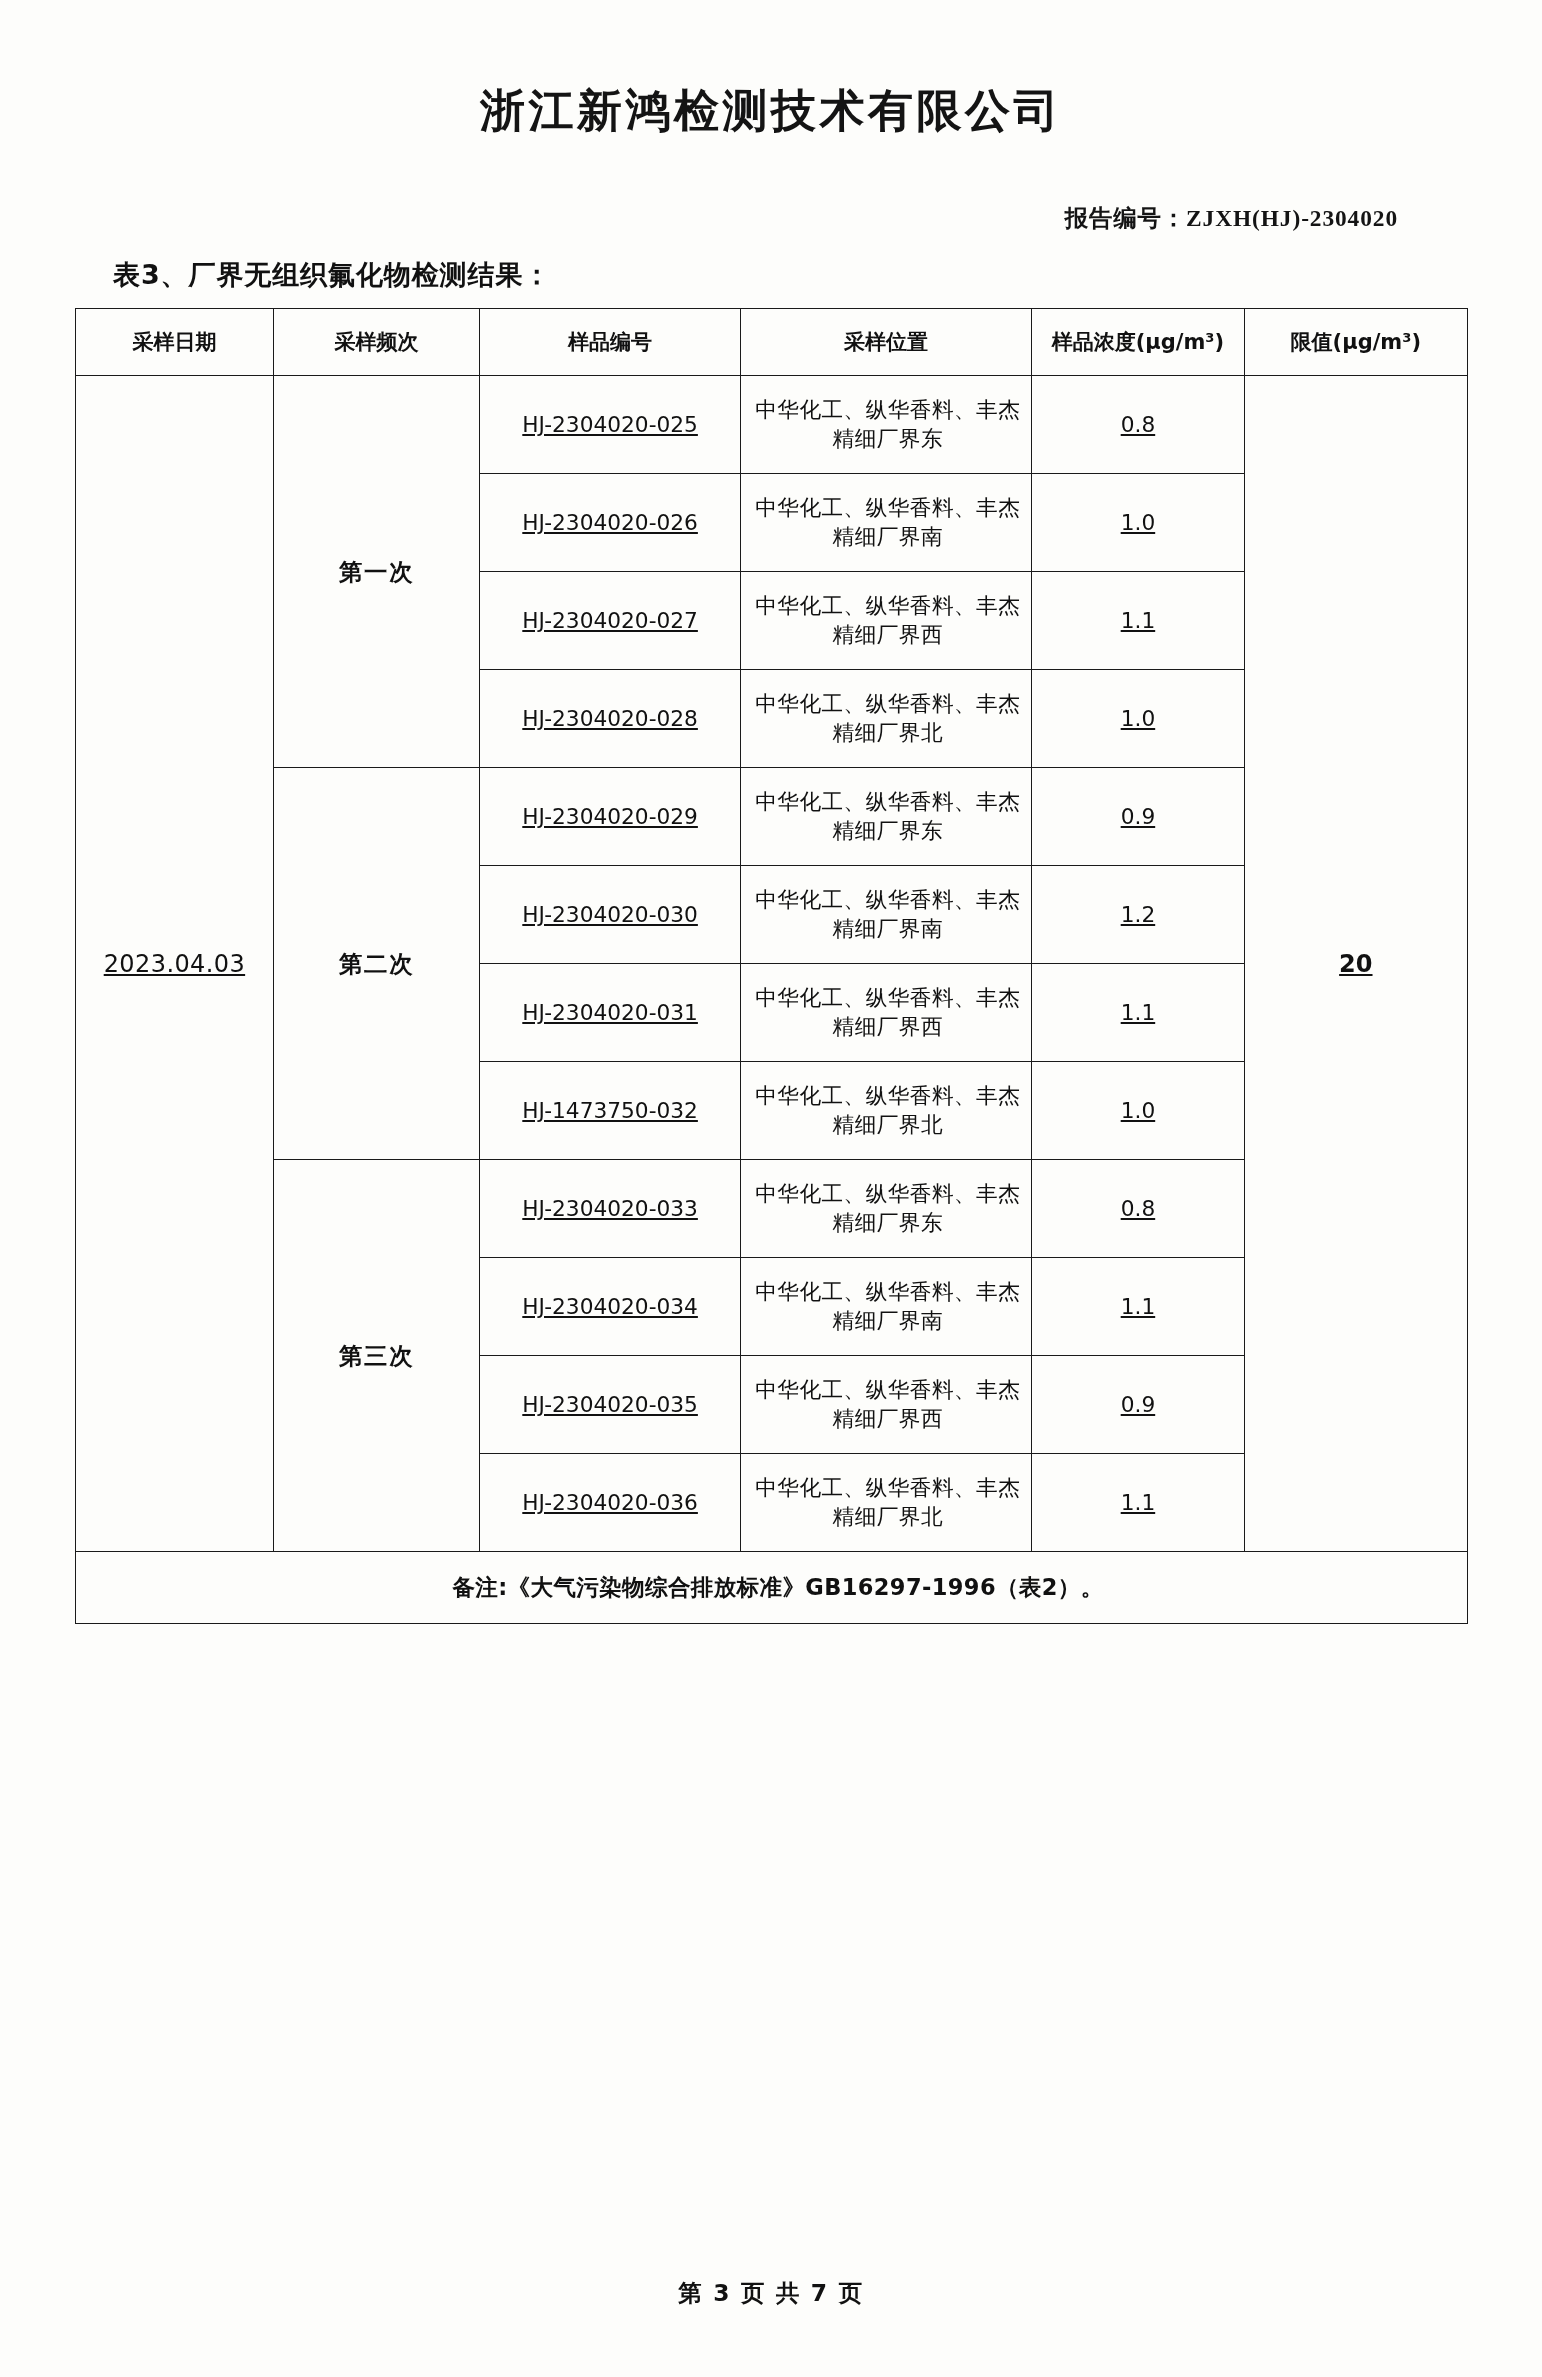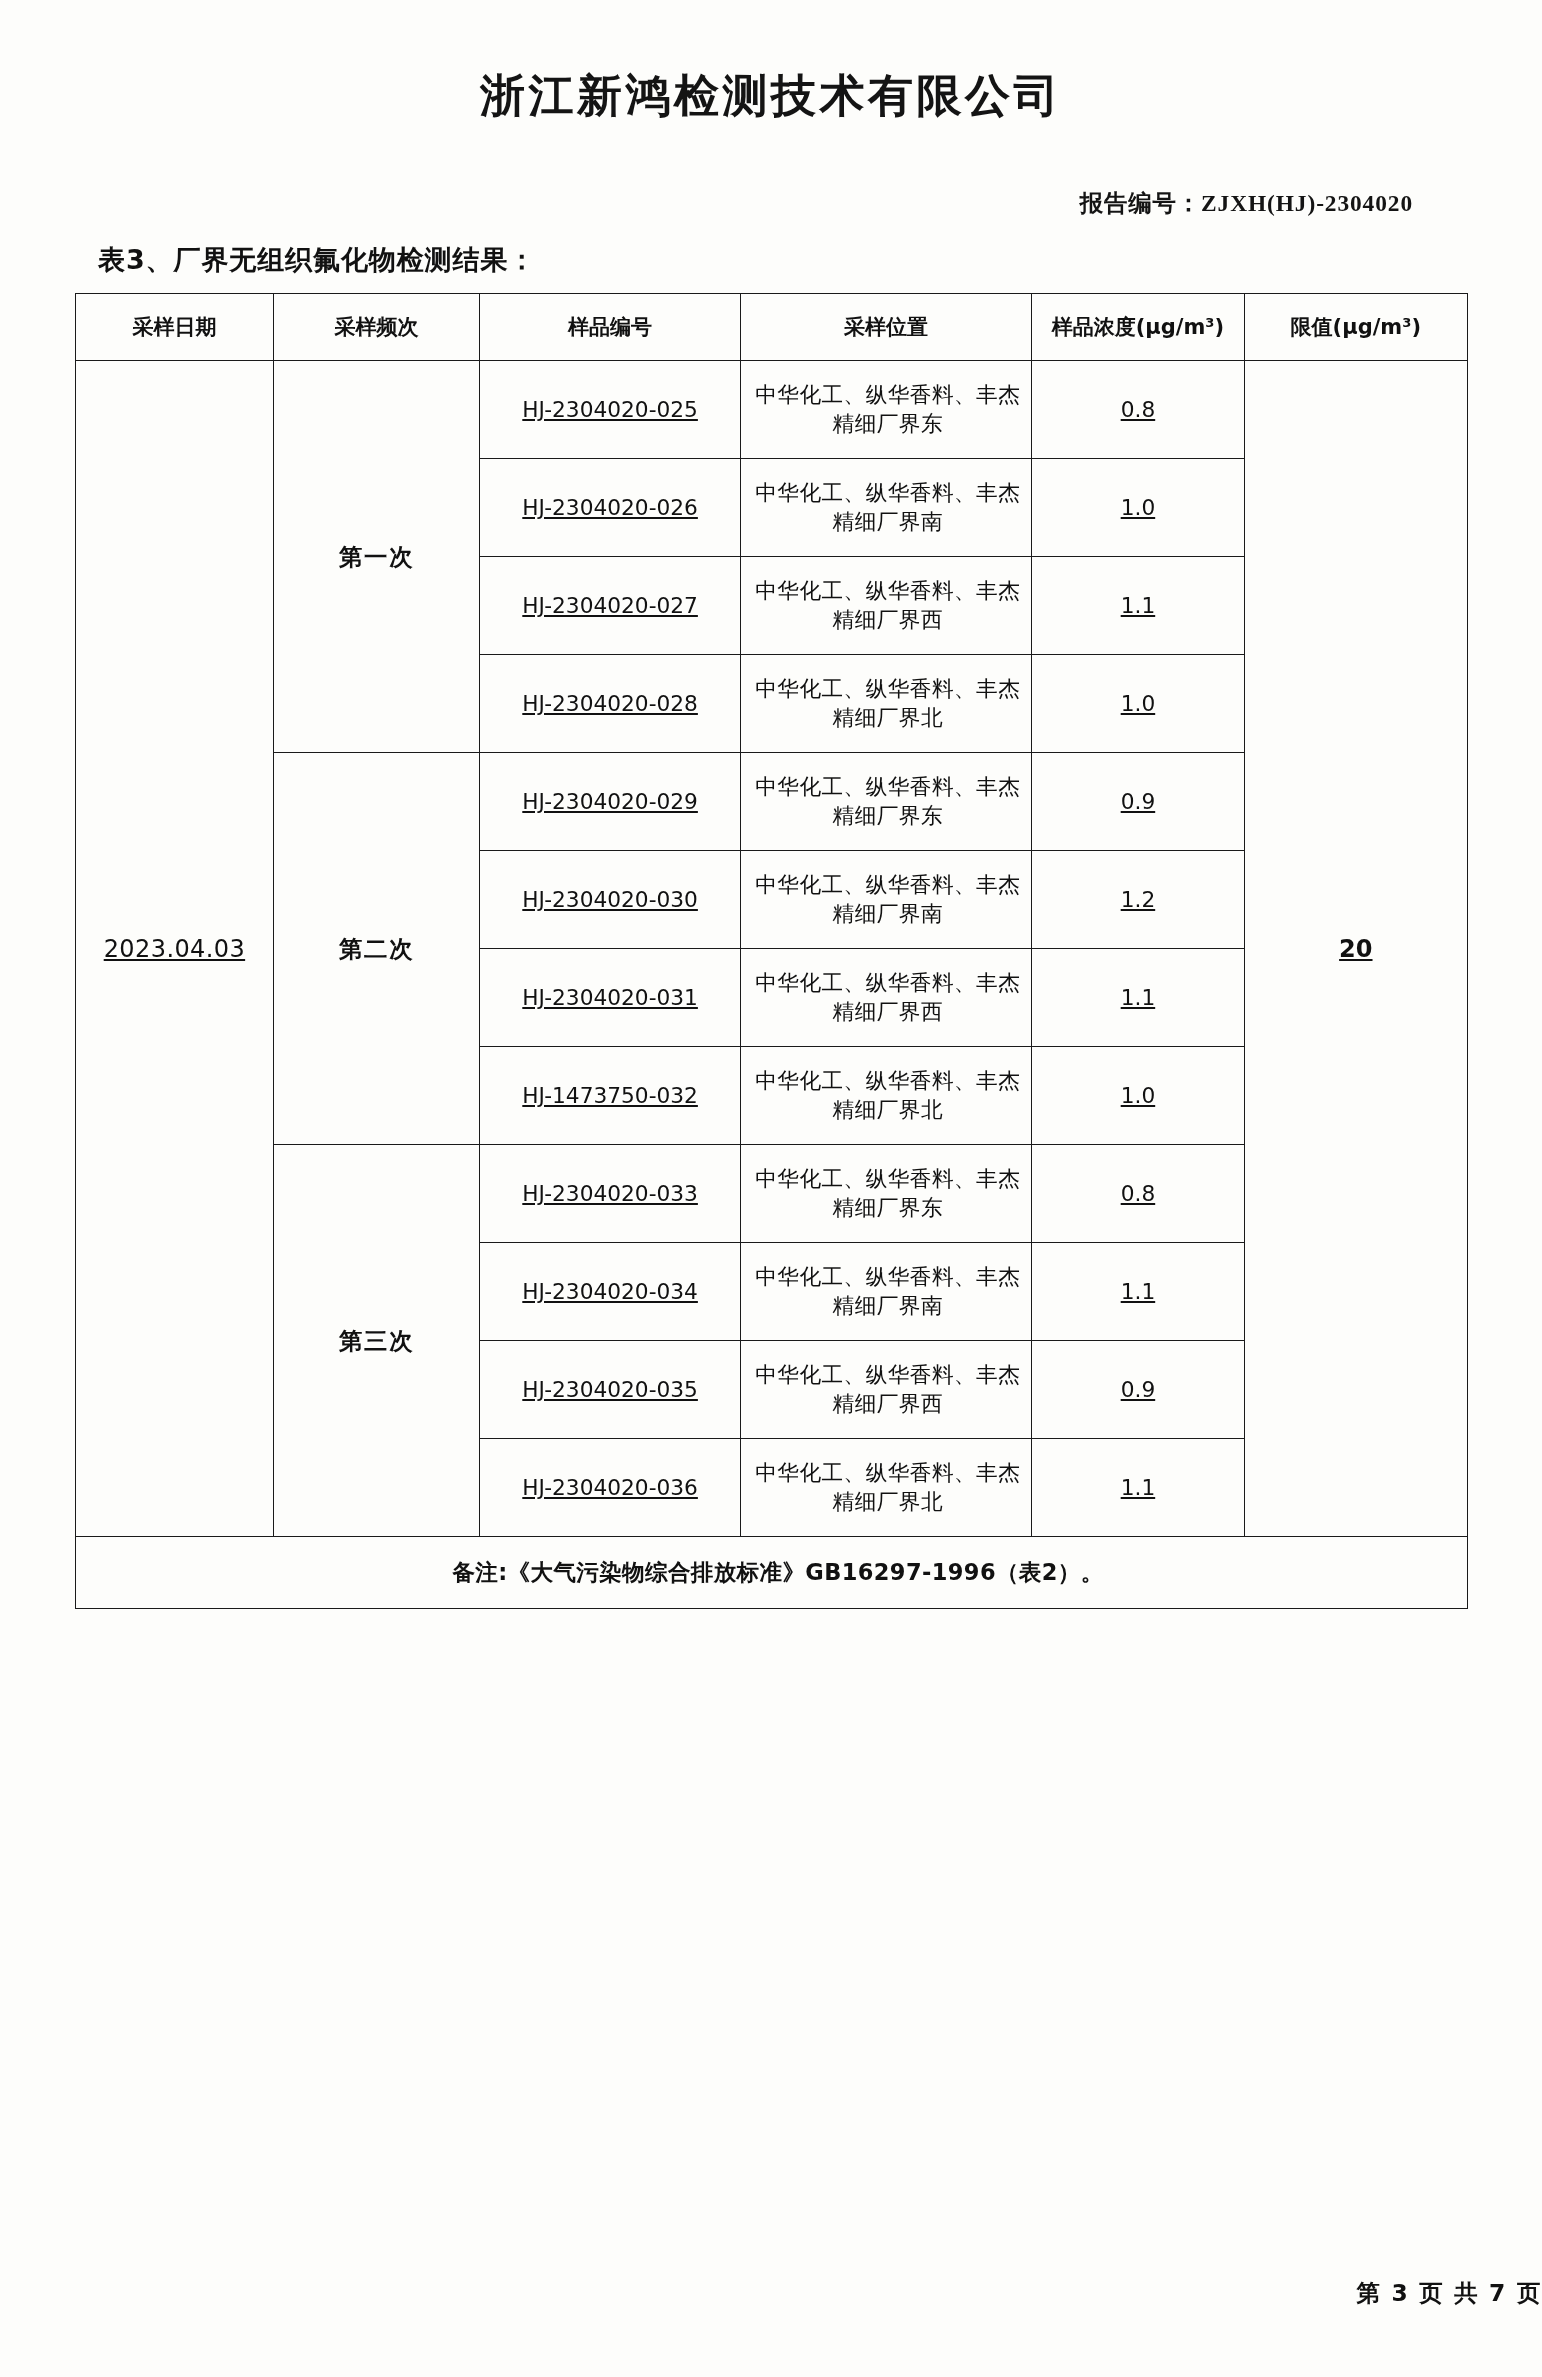--- a/index.html
+++ b/index.html
@@ -12,21 +12,21 @@
     height: 2377px;
     font-family: "Liberation Serif", serif;
     color: #111;
     position: relative;
   }
   .page {
     width: 1542px;
     height: 2377px;
     position: relative;
     box-sizing: border-box;
-    padding: 1px;
+    padding: 16px;
     background: #fdfdfb;
   }
   .header {
     text-align: center;
     padding-top: 68px;
   }
   .company-name {
     font-family: "DejaVu Sans", sans-serif;
     font-size: 45px;
     font-weight: bold;
@@ -124,21 +124,21 @@
     font-size: 22.5px;
     font-weight: bold;
     letter-spacing: 0.4px;
     height: 50px;
   }
   .footer {
     position: absolute;
     bottom: 68px;
     left: 0;
     width: 100%;
-    text-align: right;
+    text-align: center;
     font-family: "DejaVu Sans", sans-serif;
     font-size: 23.4px;
     font-weight: bold;
     letter-spacing: 1.7px;
     color: #111;
   }
   .col-date { width: 178px; }
   .col-freq { width: 184px; }
   .col-id { width: 234px; }
   .col-loc { width: 260px; }

